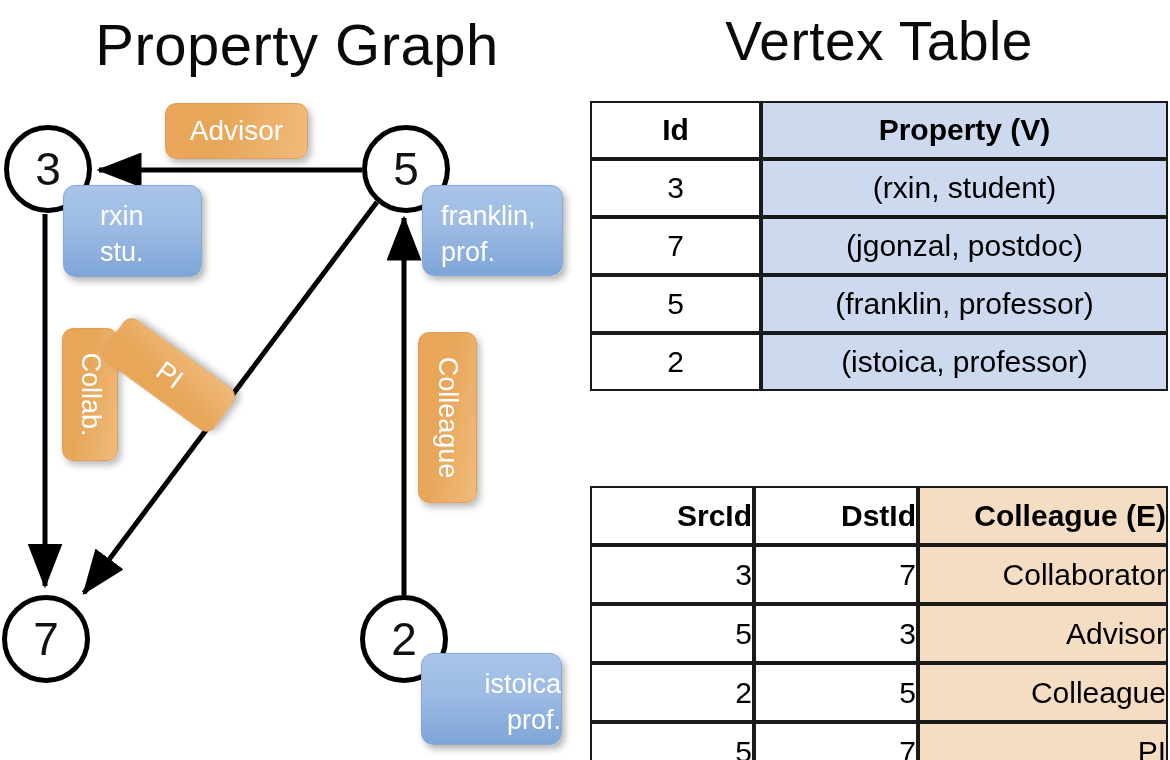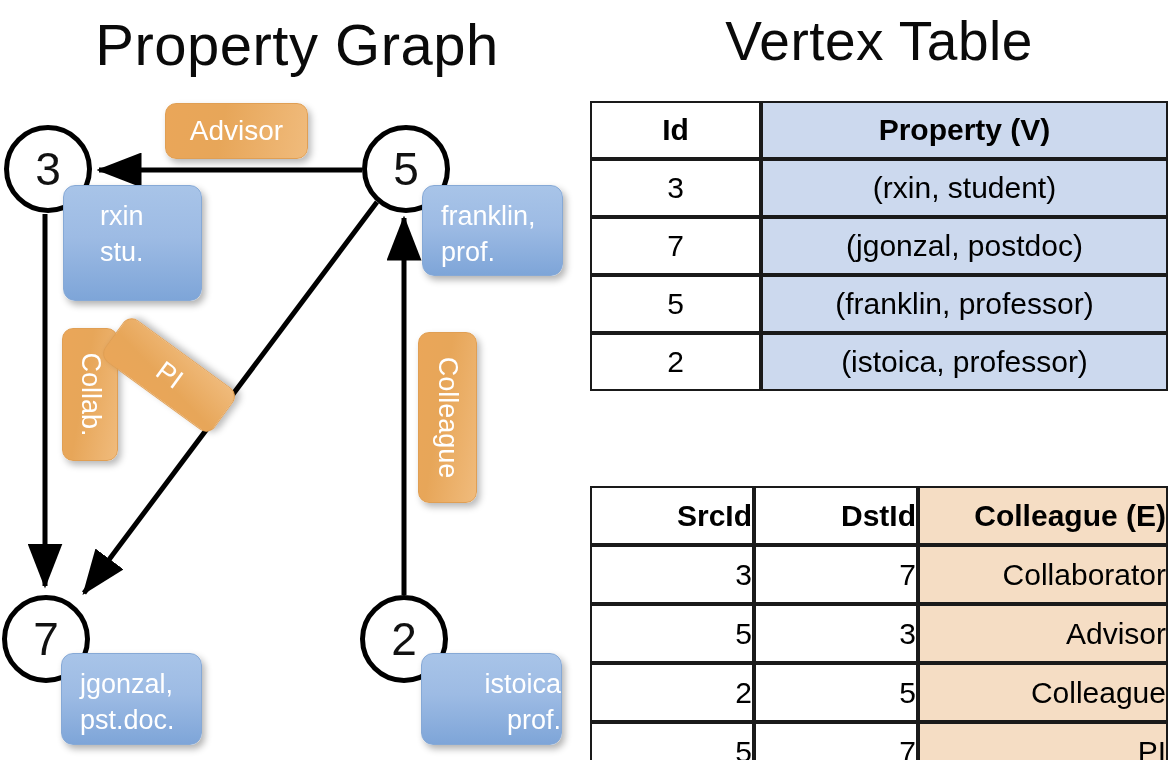--- a/index.html
+++ b/index.html
@@ -96,21 +96,21 @@
     box-shadow: 3px 4px 7px rgba(0,0,0,0.30);
     color: #ffffff;
     font-size: 27px;
     font-family: "Liberation Sans", sans-serif;
     font-weight: 300;
     line-height: 1.35;
     padding: 12px 0 0 18px;
     box-sizing: border-box;
     white-space: pre-line;
   }
-  #vbox-rxin     { left: 63px;  top: 95px;  width: 139px; height: 116px; padding-left: 36px; }
+  #vbox-rxin     { left: 63px;  top: 95px;  width: 139px; height: 92px; padding-left: 36px; }
   #vbox-franklin { left: 422px; top: 95px;  width: 141px; height: 91px; }
   #vbox-jgonzal  { left: 61px;  top: 563px; width: 141px; height: 92px; }
   #vbox-istoica  { left: 421px; top: 563px; width: 141px; height: 92px; text-align: right; }
 
   
   .ebox {
     position: absolute;
     border-radius: 11px;
     background: linear-gradient(100deg, #eaa659 0%, #e7a659 40%, #f0bb7c 100%);
     border: 1px solid #e09f54;
@@ -227,22 +227,20 @@
 
     <div class="node-circle" id="node-3">3</div>
     <div class="node-circle" id="node-5">5</div>
     <div class="node-circle" id="node-7">7</div>
     <div class="node-circle" id="node-2">2</div>
 
     <div class="vbox" id="vbox-rxin">rxin
 stu.</div>
     <div class="vbox" id="vbox-franklin">franklin,
 prof.</div>
-    <div class="vbox" id="vbox-jgonzal">jgonzal,
-pst.doc.</div>
     <div class="vbox" id="vbox-istoica">istoica
 prof.</div>
 
     <div class="ebox" id="ebox-advisor">
       <span class="htext">Advisor</span>
     </div>
 
     <div class="ebox" id="ebox-collab">
       <span class="vtext">Collab.</span>
     </div>

